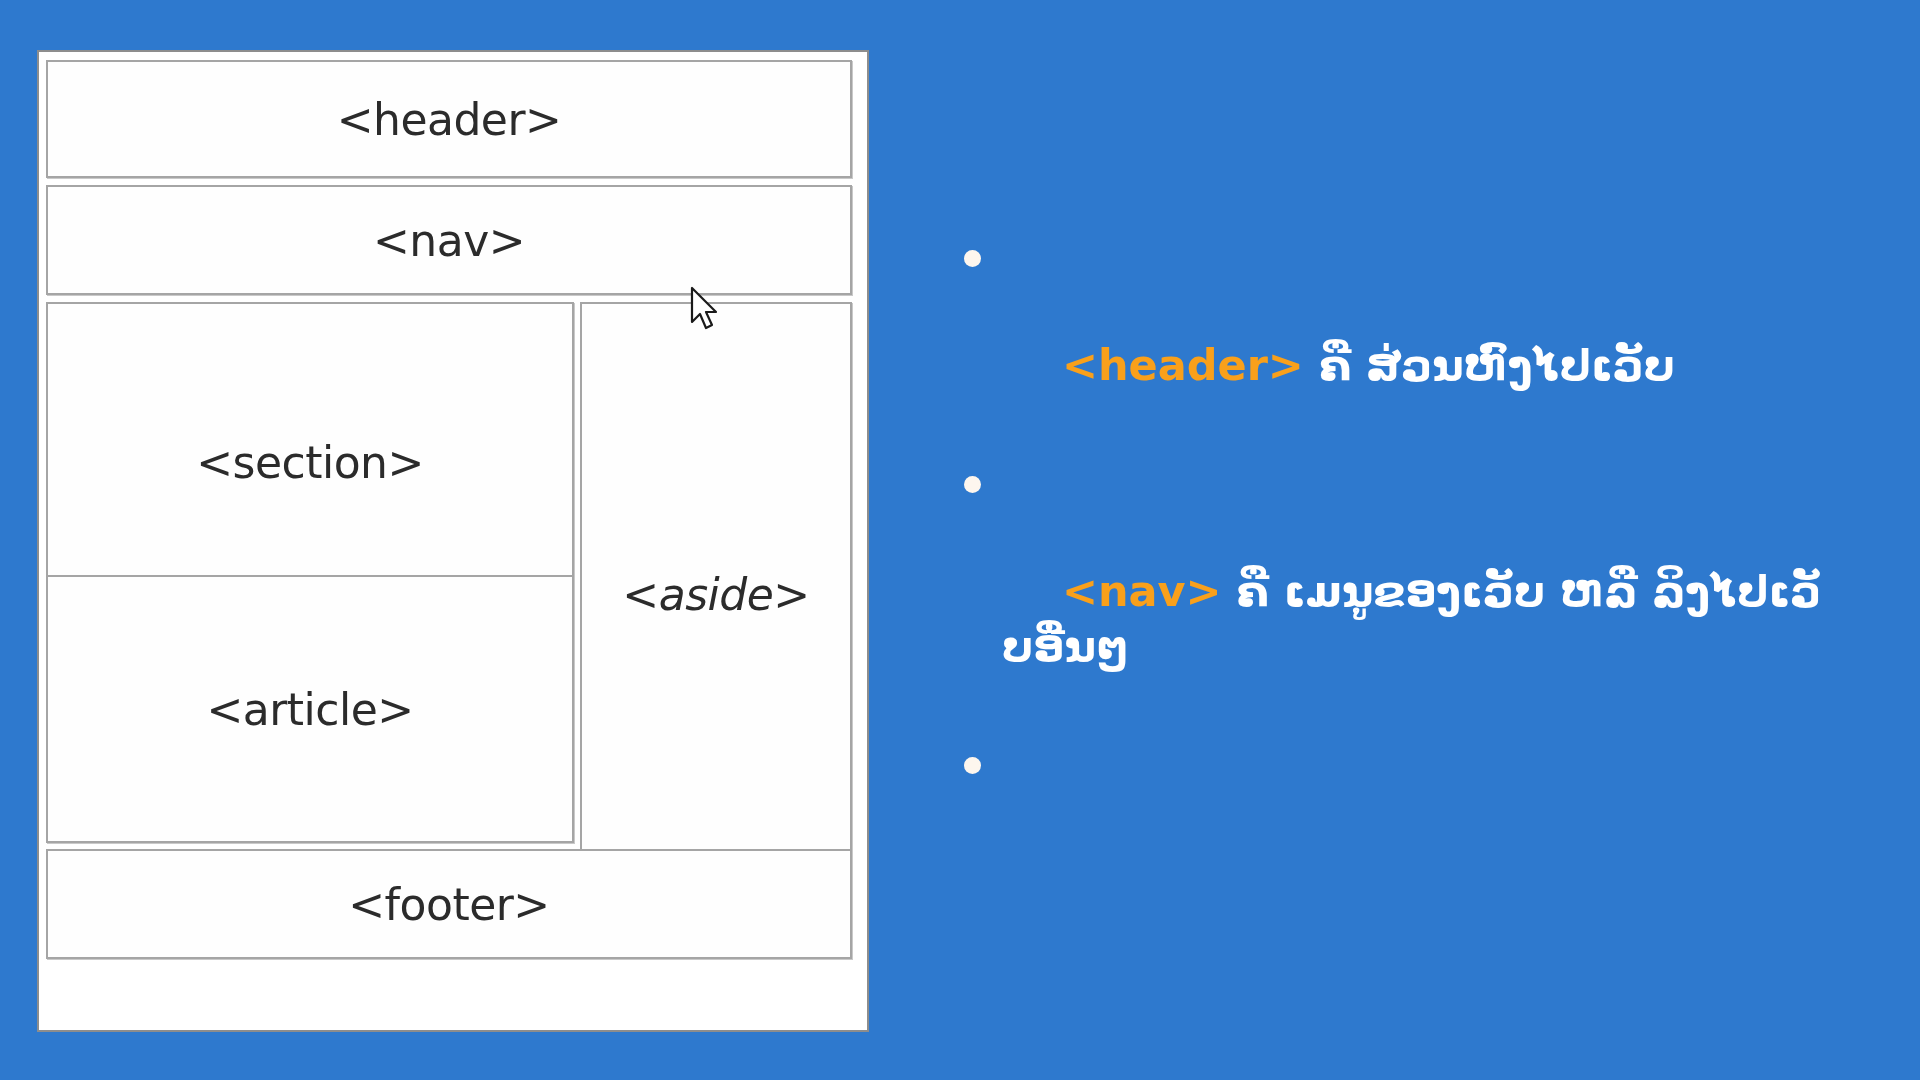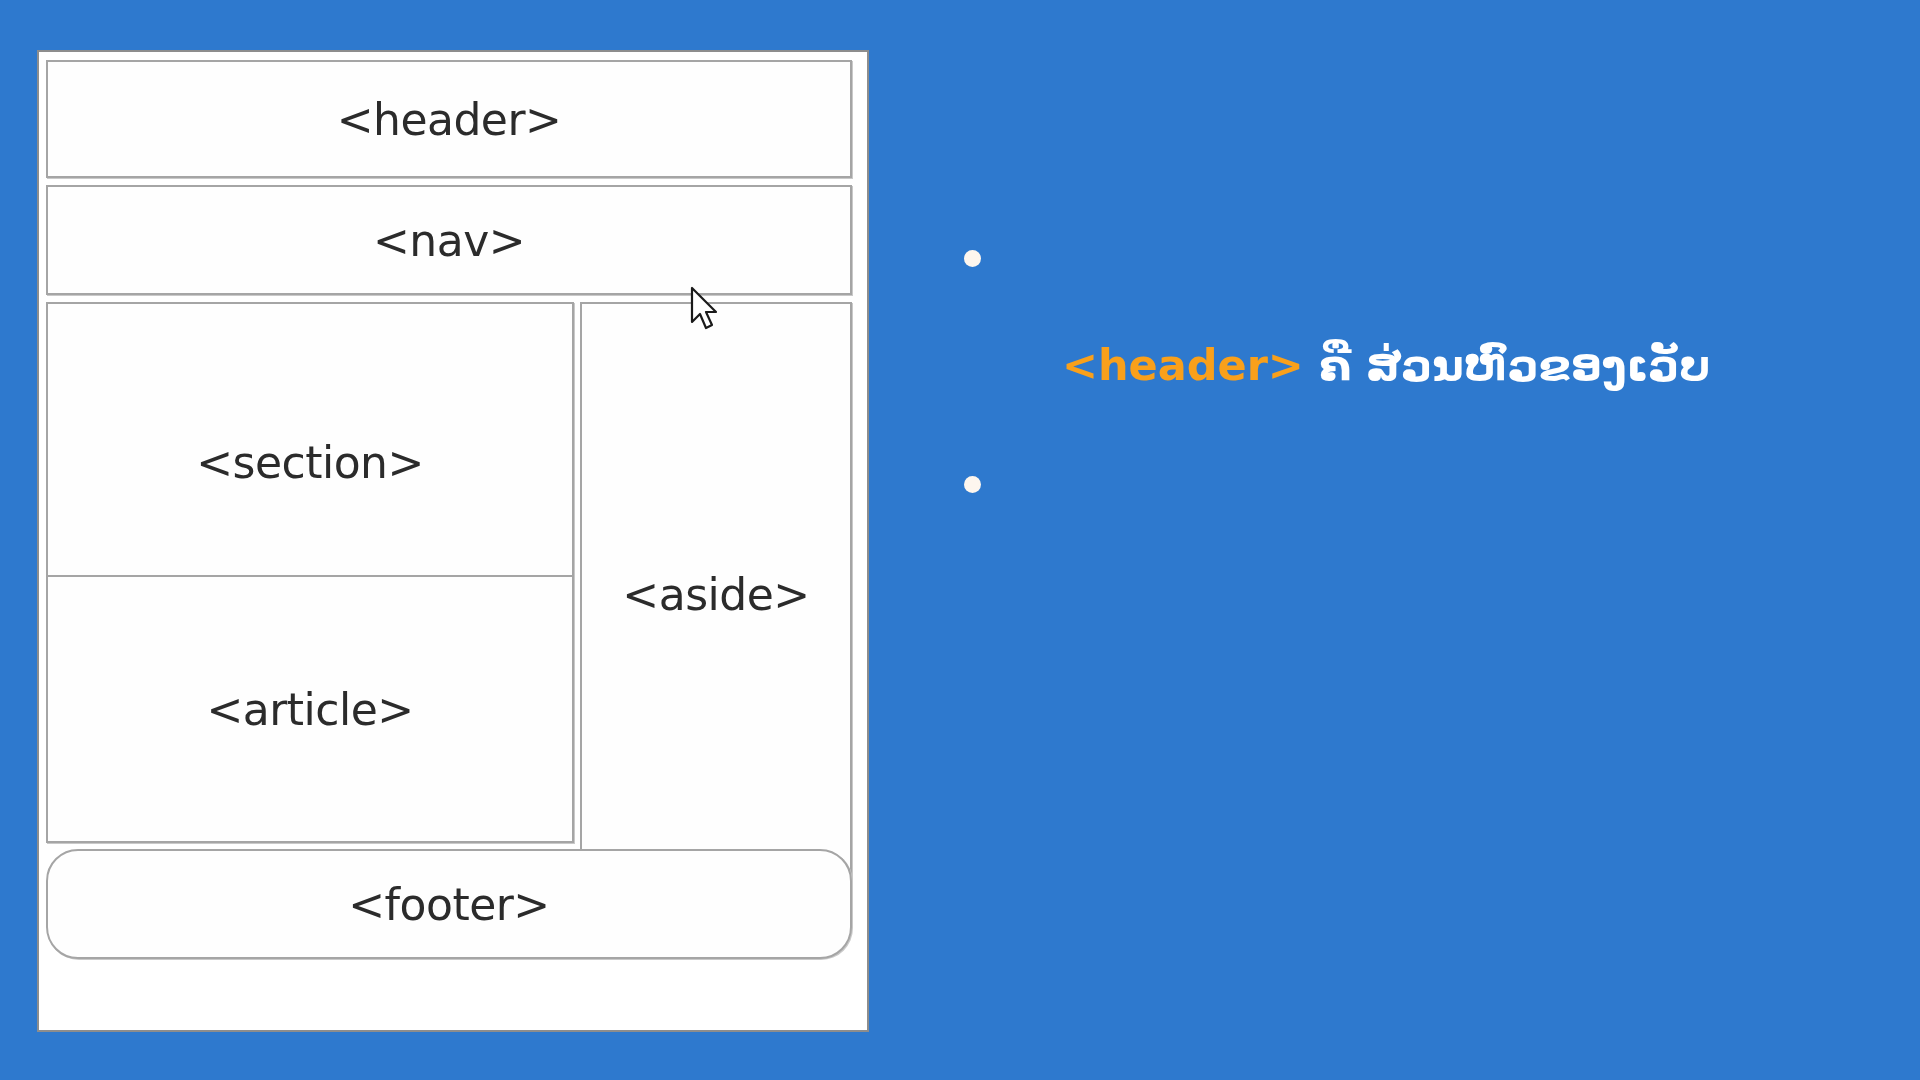--- a/index.html
+++ b/index.html
@@ -76,28 +76,28 @@
     top: 523px;
     width: 528px;
     height: 268px;
   }
   #box-aside {
     position: absolute;
     left: 541px;
     top: 250px;
     width: 272px;
     height: 585px;
+    font-style: italic;
   }
   #box-footer {
     position: absolute;
     left: 7px;
     top: 797px;
     width: 806px;
     height: 110px;
-    border-radius: 32px;
   }
 
   
   #mouse-cursor {
     position: absolute;
     left: 688px;
     top: 286px;
     width: 34px;
     height: 48px;
     pointer-events: none;
@@ -174,23 +174,27 @@
 </div>
 
 <svg id="mouse-cursor" viewBox="0 0 34 48" xmlns="http://www.w3.org/2000/svg">
   <path d="M4 2 L4 36 L12 28 L18 42 L24 39 L18 26 L28 26 Z" fill="#ffffff" stroke="#1a1a1a" stroke-width="2.2" stroke-linejoin="round"></path>
 </svg>
 
 <ul id="bullet-list">
 
   <li>
     <span class="bullet-dot"></span>
-    <span class="tag-name">&lt;header&gt;</span><span class="desc-text"> ຄື ສ່ວນຫົວຂອງເວັບ</span>
+    <span class="tag-name">&lt;header&gt;</span><span class="desc-text"> ຄື ສ່ວນຫົງໄປເວັບ</span>
   </li>
 
+  <li>
+    <span class="bullet-dot"></span>
+    <span class="tag-name">&lt;nav&gt;</span><span class="desc-text"> ຄື ເມນູຂອງເວັບ ຫລື ລິງໄປເວັບອື່ນໆ</span>
+  </li>
 
 
   <li>
     <span class="bullet-dot"></span>
     
   </li>
 
 </ul>
 
 </body></html>

